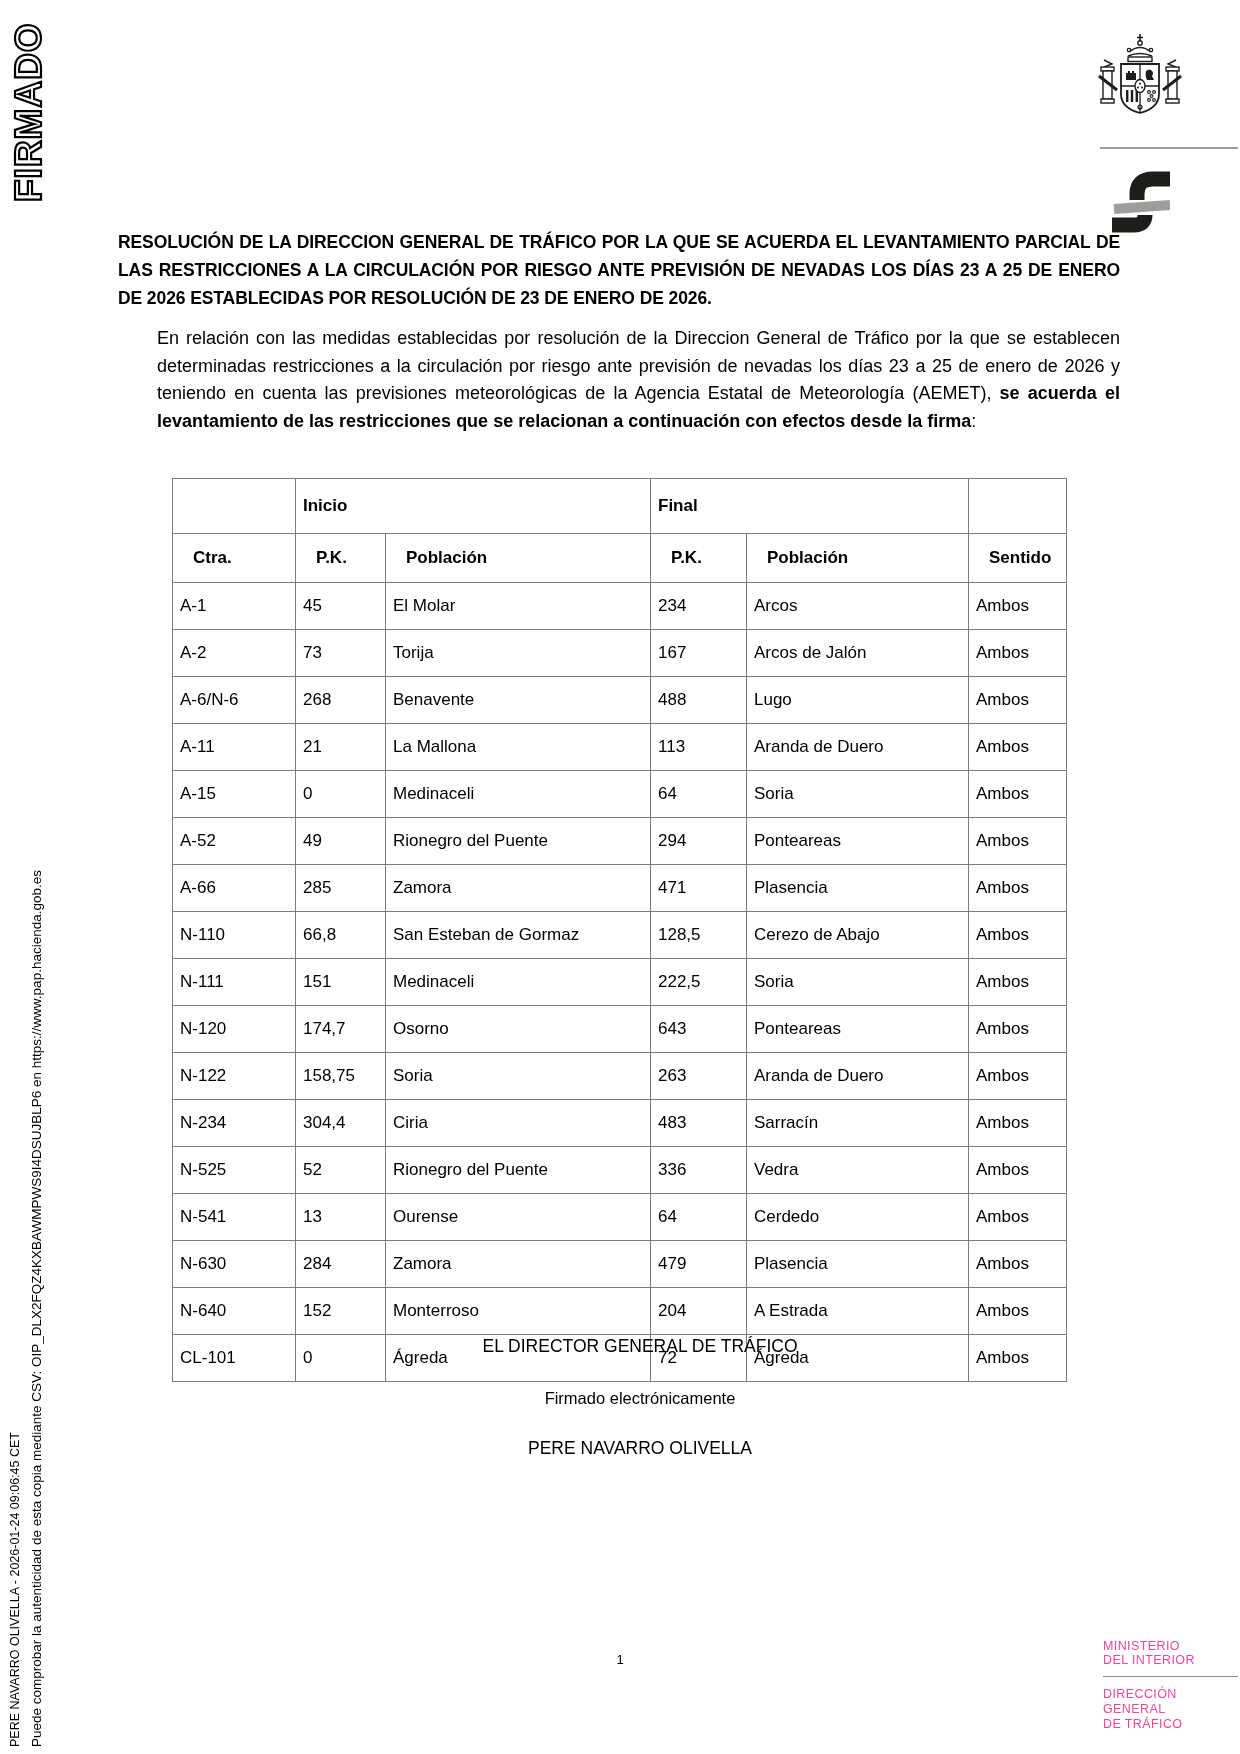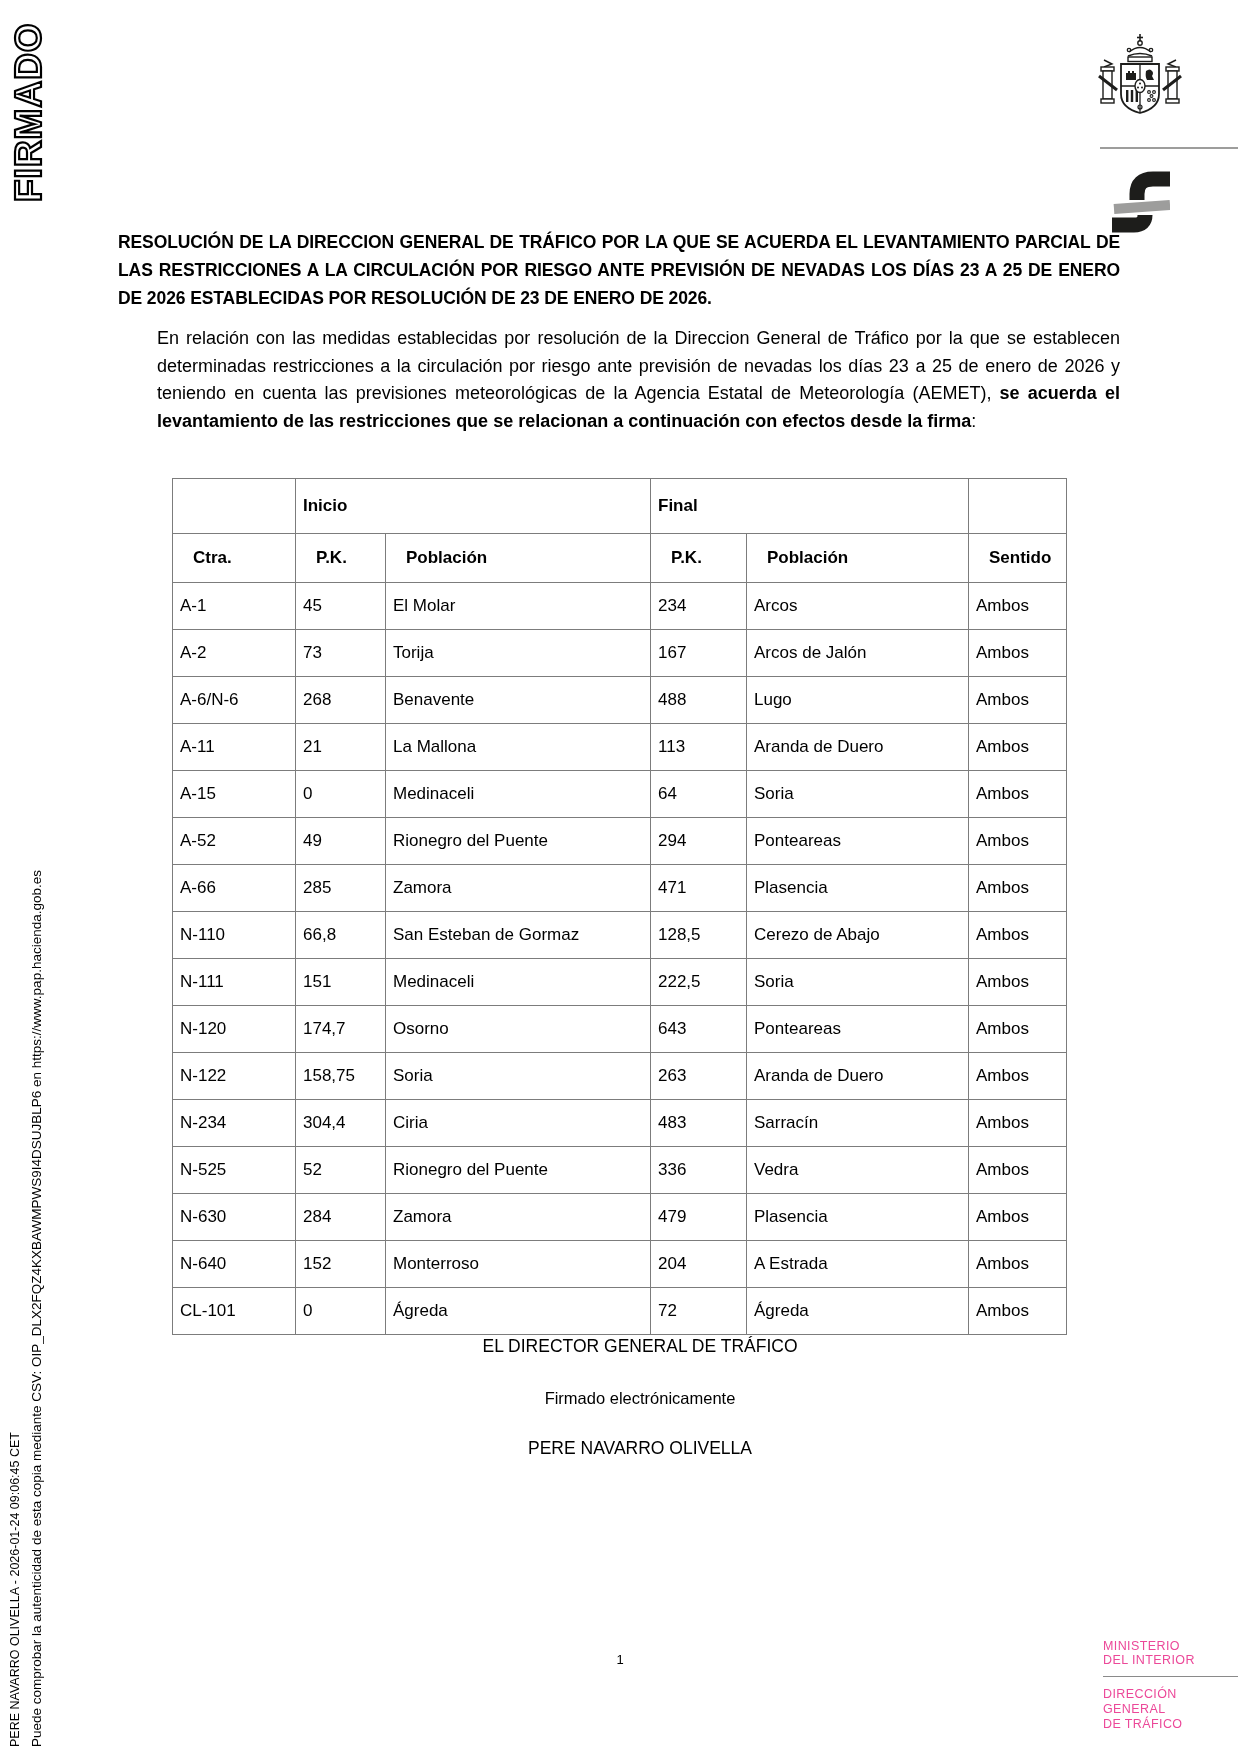--- a/index.html
+++ b/index.html
@@ -262,20 +262,28 @@
           </tr>
           <tr>
             <td>N-525</td>
             <td>52</td>
             <td>Rionegro del Puente</td>
             <td>336</td>
             <td>Vedra</td>
             <td>Ambos</td>
           </tr>
           <tr>
+            <td>N-541</td>
+            <td>13</td>
+            <td>Ourense</td>
+            <td>64</td>
+            <td>Cerdedo</td>
+            <td>Ambos</td>
+          </tr>
+          <tr>
             <td>N-630</td>
             <td>284</td>
             <td>Zamora</td>
             <td>479</td>
             <td>Plasencia</td>
             <td>Ambos</td>
           </tr>
           <tr>
             <td>N-640</td>
             <td>152</td>

